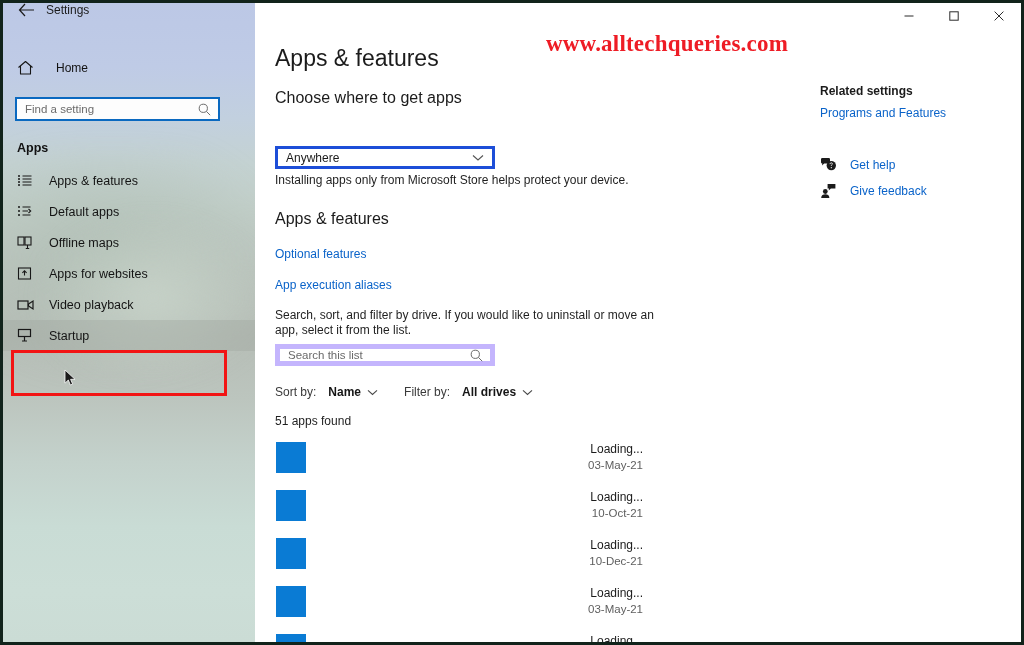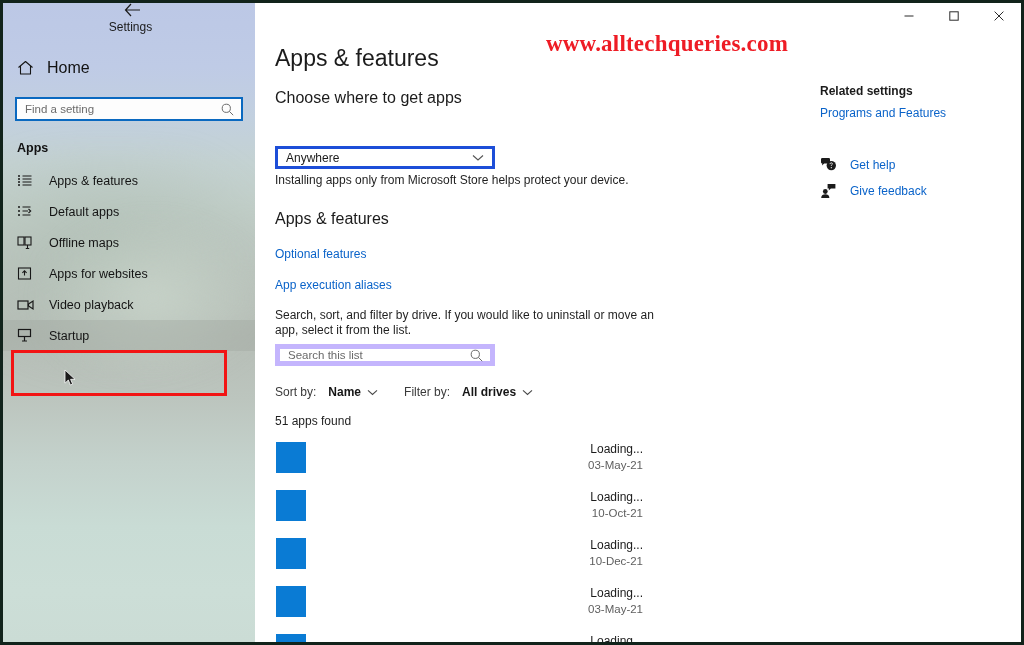--- a/index.html
+++ b/index.html
@@ -65,22 +65,21 @@
     width: 240px;
     height: 170px;
     background: radial-gradient(ellipse at 50% 50%, rgba(205,216,206,.75) 0%, rgba(205,216,206,0) 70%);
     filter: blur(12px);
   }
   .sb-inner { position: relative; z-index: 2; }
 
   .titlebar-row {
     height: 28px;
     display: flex;
-    align-items: center;
-    flex-direction: column;
+    align-items: flex-start;
   }
   .back-arrow {
     width: 34px;
     margin-left: 6px;
     color: #1c1c1c;
     font-size: 16px;
     line-height: 1;
     text-align: center;
     cursor: default;
   }
@@ -92,28 +91,28 @@
 
   .home-row {
     display: flex;
     align-items: center;
     height: 30px;
     margin-top: 22px;
     padding-left: 14px;
   }
   .home-icon { width: 30px; display: flex; align-items: center; }
   .home-label {
-    font-size: 16px;
+    font-size: 12px;
     color: #121212;
-    margin-left: 0;
+    margin-left: 9px;
   }
 
   .search-wrap {
     margin: 14px 0 0 12px;
-    width: 228px;
+    width: 205px;
     height: 24px;
     background: #fdfdfd;
     border: 2px solid #0a69c0;
     box-sizing: border-box;
     display: flex;
     align-items: center;
   }
   .search-ph {
     flex: 1;
     font-size: 11.5px;

